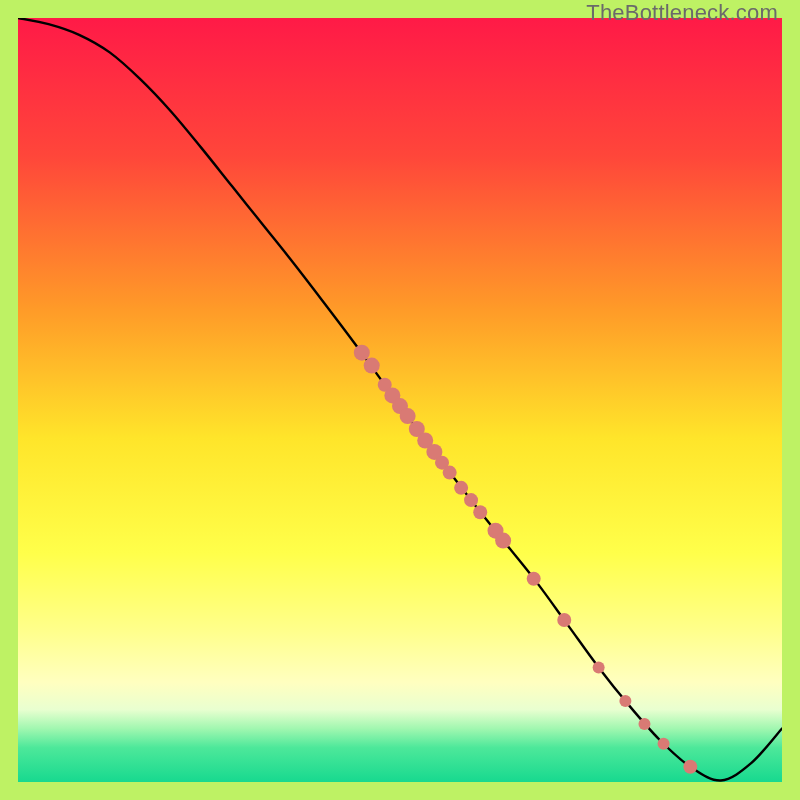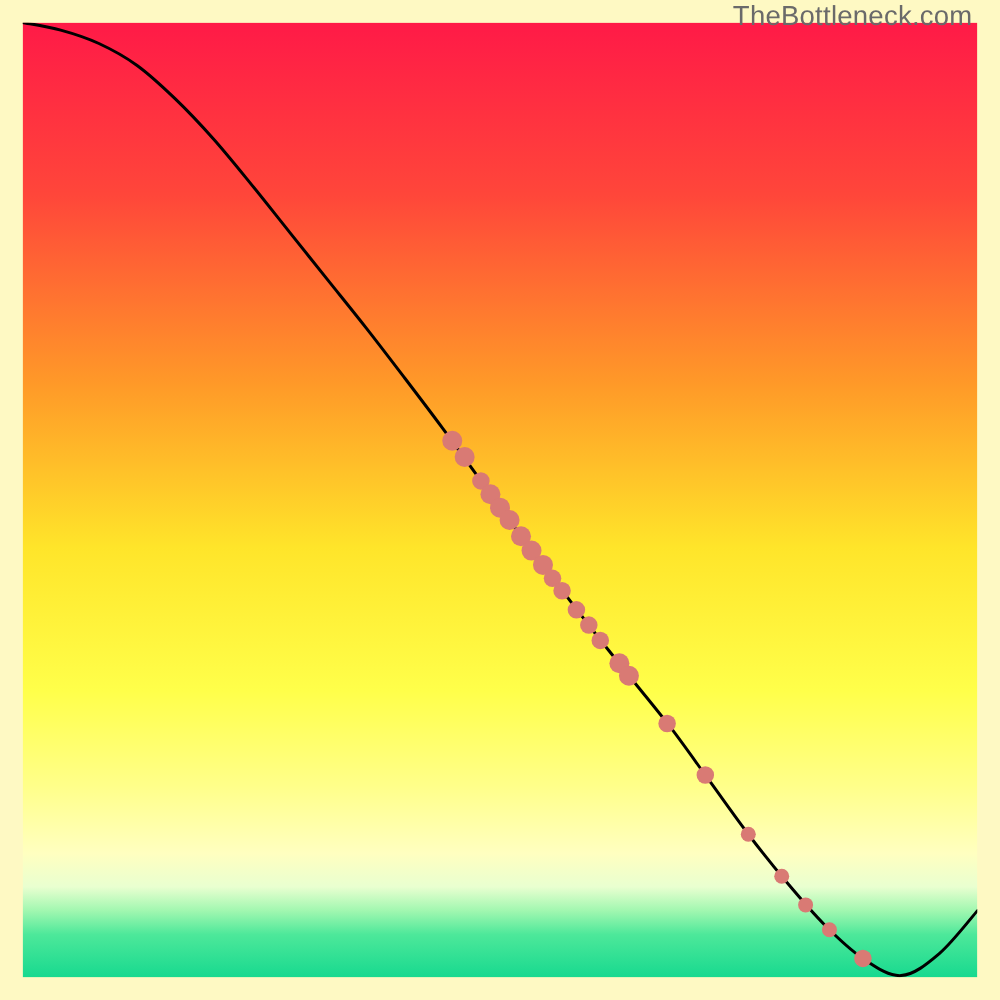--- a/index.html
+++ b/index.html
@@ -8,21 +8,21 @@
     width: 800px;
     height: 800px;
     overflow: hidden;
     background: #000;
     font-family: Arial, Helvetica, sans-serif;
   }
   .frame {
     position: absolute;
     left: 0; top: 0;
     width: 800px; height: 800px;
-    background: #fef9c3;
+    background: #bef264;
   }
   .plot {
     position: absolute;
     left: 18px;
     top: 18px;
     width: 764px;
     height: 764px;
     overflow: hidden;
   }
   .watermark {

